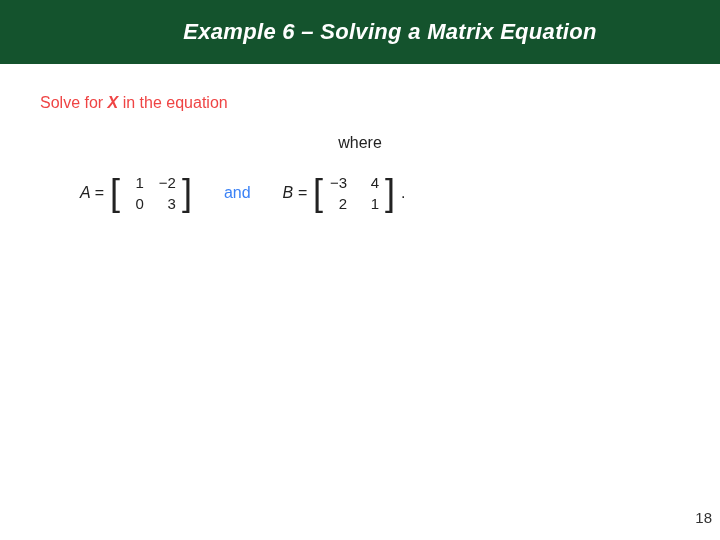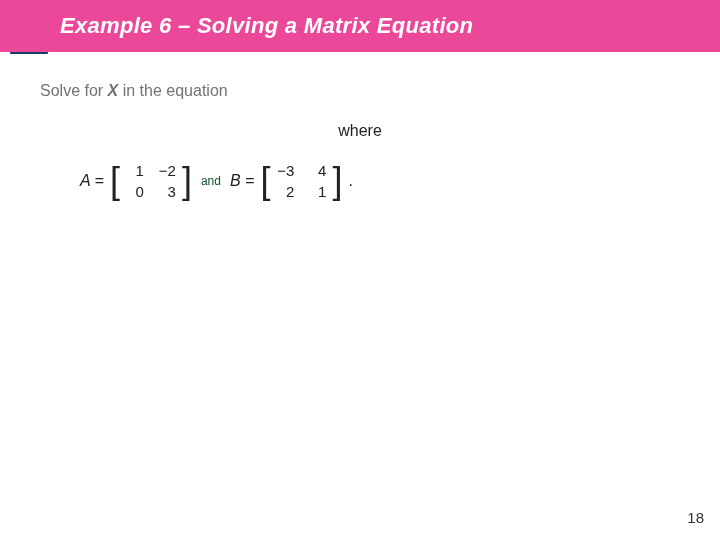--- a/index.html
+++ b/index.html
@@ -8,27 +8,28 @@
       width: 720px;
       height: 540px;
       background: #ffffff;
       font-family: Arial, sans-serif;
       position: relative;
       overflow: hidden;
     }
 
     
     .header-bar {
-      background: #ec4899;
+      background: #14532d;
       width: 100%;
-      height: 52px;
+      height: 64px;
       display: flex;
       align-items: center;
       padding-left: 60px;
       position: relative;
+      justify-content: center;
     }
 
     .header-title {
       color: #ffffff;
       font-size: 22px;
       font-style: italic;
       font-weight: bold;
       letter-spacing: 0.3px;
     }
 
@@ -50,21 +51,21 @@
       height: 50px;
     }
 
     
     .content {
       padding: 30px 40px 20px 40px;
     }
 
     .solve-text {
       font-size: 16px;
-      color: #737373;
+      color: #ef4444;
       margin-bottom: 22px;
     }
 
     .solve-text em {
       font-style: italic;
       font-weight: bold;
     }
 
     .equation-line {
       font-size: 19px;
@@ -129,34 +130,34 @@
       padding: 2px 4px;
       font-size: 15px;
     }
 
     .matrix-cell {
       text-align: right;
       min-width: 18px;
     }
 
     .and-text {
-      font-size: 12px;
-      color: #14532d;
-      margin: 0 9px;
+      font-size: 16px;
+      color: #3b82f6;
+      margin: 0 32px;
     }
 
     .period {
       font-size: 16px;
     }
 
     
     .page-number {
       position: absolute;
       bottom: 14px;
-      right: 16px;
+      right: 8px;
       font-size: 15px;
       color: #333;
     }
   </style>
 </head>
 <body>
 
 <div class="book-icon-wrapper">
   <div class="book-stack">
 

